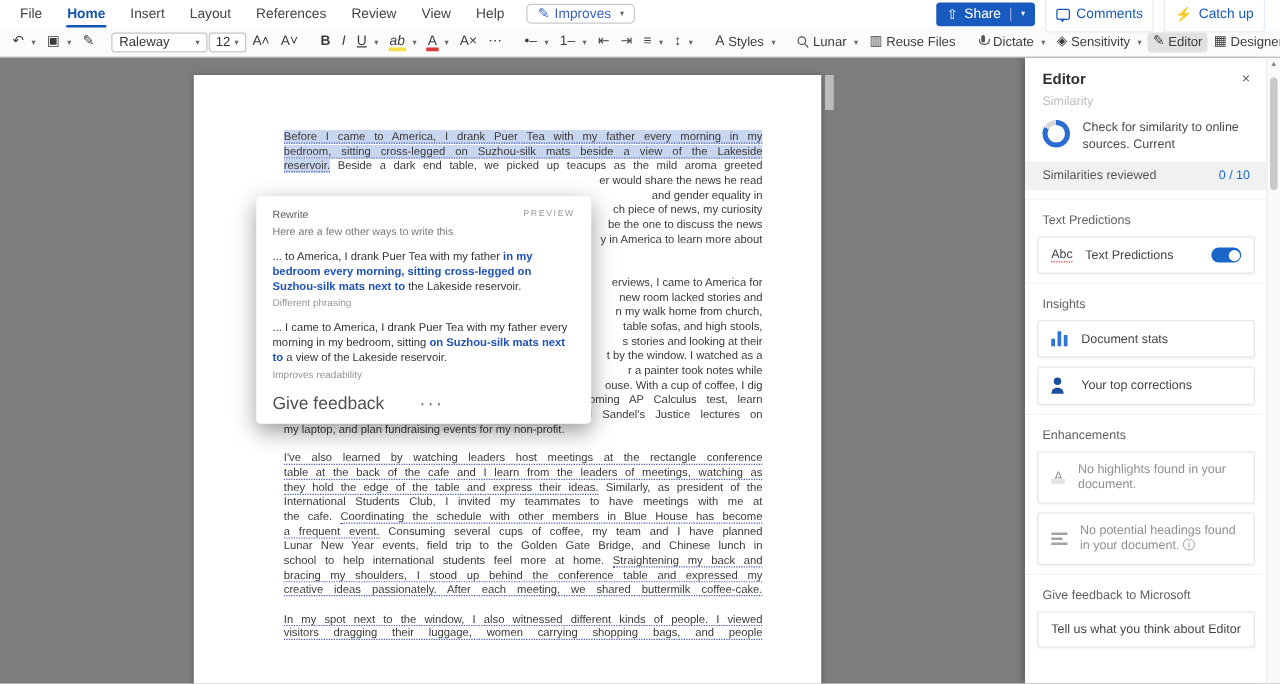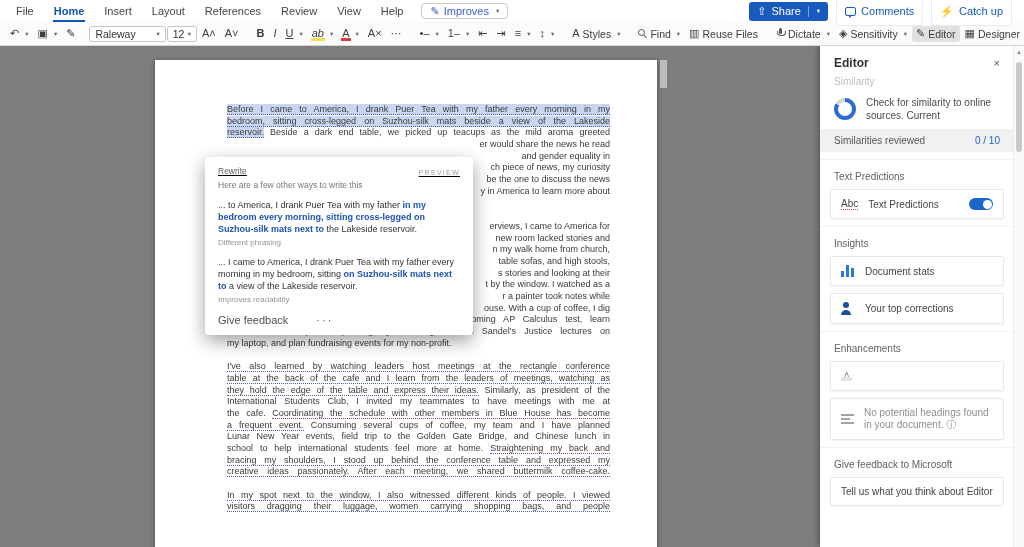--- a/index.html
+++ b/index.html
@@ -49,37 +49,37 @@
   .doc-text{position:absolute;left:72px;top:44px;width:383px;font-size:9px;line-height:11.7px;color:#3a3a3a;}
   .dline{height:11.7px;overflow:hidden;text-align:justify;text-align-last:justify;}
   .dline.frag{text-align:right;text-align-last:right;}
   .dline.end{text-align-last:left;}
   .dline .sel{background:#c9d6f0;}
   .dline .dot{border-bottom:1px dotted #4a5fae;}
   .doc-scroll{position:absolute;left:660px;top:14px;width:7px;height:28px;background:#bdbdbd;}
 
   
   .rewrite{position:absolute;left:205px;top:111px;width:242px;background:#fff;border-radius:4px;box-shadow:0 6px 18px rgba(0,0,0,.38);padding:9px 13px 9px;z-index:5;}
-  .rw-head{display:flex;align-items:flex-end;text-decoration:underline;}
+  .rw-head{display:flex;align-items:center;}
   .rw-title{font-size:8.5px;color:#5f5f5f;}
   .rw-badge{margin-left:auto;font-size:7px;letter-spacing:1.3px;color:#9a9a9a;}
   .rw-sub{font-size:8.5px;color:#787878;margin-top:4px;}
   .sugg{margin-top:9px;}
   .sugg-text{font-size:9px;line-height:12px;color:#333;}
   .sugg-text b{color:#1f52b5;}
   .sugg-tag{font-size:8px;color:#949494;margin-top:3px;}
-  .rw-foot{display:flex;align-items:flex-end;margin-top:10px;font-size:11px;color:#4f4f4f;}
+  .rw-foot{display:flex;align-items:flex-end;margin-top:10px;font-size:14px;color:#4f4f4f;}
   .rw-more{margin-left:28px;letter-spacing:2px;color:#5f5f5f;}
 
   
   .panel{position:absolute;right:10px;top:0;width:194px;bottom:0;background:#fff;box-shadow:-2px 0 6px rgba(0,0,0,.3);overflow:hidden;}
   .panel-head{display:flex;align-items:center;padding:10px 14px 4px;font-size:12px;font-weight:bold;color:#323130;}
   .close{margin-left:auto;font-size:11px;color:#555;font-weight:normal;}
   .sim-h{font-size:10px;color:#999;padding:2px 14px 0;opacity:.65;}
-  .sim-row{display:flex;gap:10px;padding:9px 14px 7px;align-items:center;}
+  .sim-row{display:flex;gap:10px;padding:9px 14px 7px;align-items:flex-start;}
   .gauge{width:22px;height:22px;border-radius:50%;background:conic-gradient(#2b6cd4 0 300deg,#d8d8d8 300deg 360deg);position:relative;flex:none;}
   .gauge::after{content:"";position:absolute;inset:4px;background:#fff;border-radius:50%;}
   .sim-text{font-size:10px;color:#4a4a4a;line-height:13px;}
   .reviewed{display:flex;align-items:flex-end;background:#f1f1f1;padding:6px 14px;font-size:10px;color:#555;}
   .reviewed-val{margin-left:auto;color:#1a66c9;}
   .section-h{font-size:10px;color:#616161;padding:11px 14px 5px;border-top:1px solid #f2f2f2;margin-top:7px;}
   .card{margin:2px 10px 7px;border:1px solid #e8e8e8;border-radius:2px;display:flex;align-items:center;gap:10px;padding:8px 10px;font-size:10px;color:#444;background:#fff;box-shadow:0 1px 2px rgba(0,0,0,.05);}
   .card.dim{color:#8f8f8f;line-height:12px;}
   .abc{font-size:10px;color:#444;border-bottom:1px dotted #d83b3b;flex:none;}
   .toggle{margin-left:auto;width:24px;height:12px;border-radius:7px;background:#1a66c9;position:relative;flex:none;}
@@ -206,21 +206,21 @@
         <span class="gl">↕</span>
       </div>
     <div class="sep"></div>
     <div class="rbtn dd">
         <span class="gl">A</span>
         <span>Styles</span>
       </div>
     <div class="sep"></div>
     <div class="rbtn dd">
         <span class="mag"></span>
-        <span>Find</span>
+        <span>Lunar</span>
       </div>
     <div class="rbtn">
         <span class="gl">▥</span>
         <span>Reuse Files</span>
       </div>
     <div class="sep"></div>
     <div class="rbtn dd">
         <span class="mic"></span>
         <span>Dictate</span>
       </div>
@@ -335,20 +335,21 @@
           </div>
           <div class="card">
             <span class="ic-person"></span>
             <span>Your top corrections</span>
           </div>
         </div>
       <div class="section-h">Enhancements</div>
       <div id="enhance">
           <div class="card dim">
             <span class="ic-nohl">A</span>
+            <span>No highlights found in your document.</span>
           </div>
           <div class="card dim">
             <span class="ic-heads">
               <i></i>
               <i></i>
               <i></i>
             </span>
             <span>No potential headings found in your document. <span class="info-gl">ⓘ</span></span>
           </div>
         </div>

